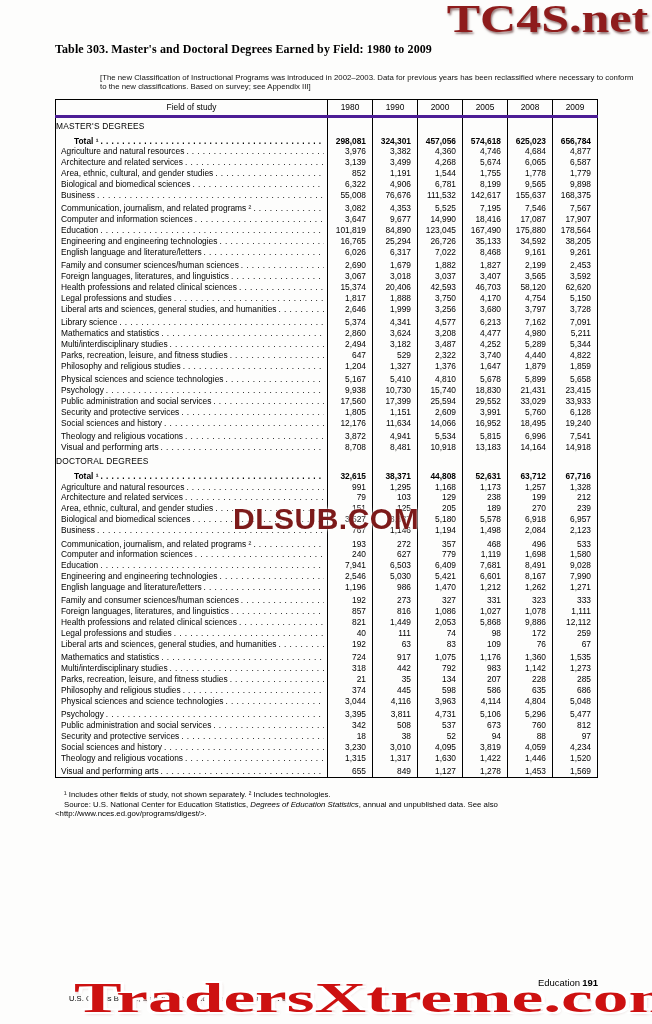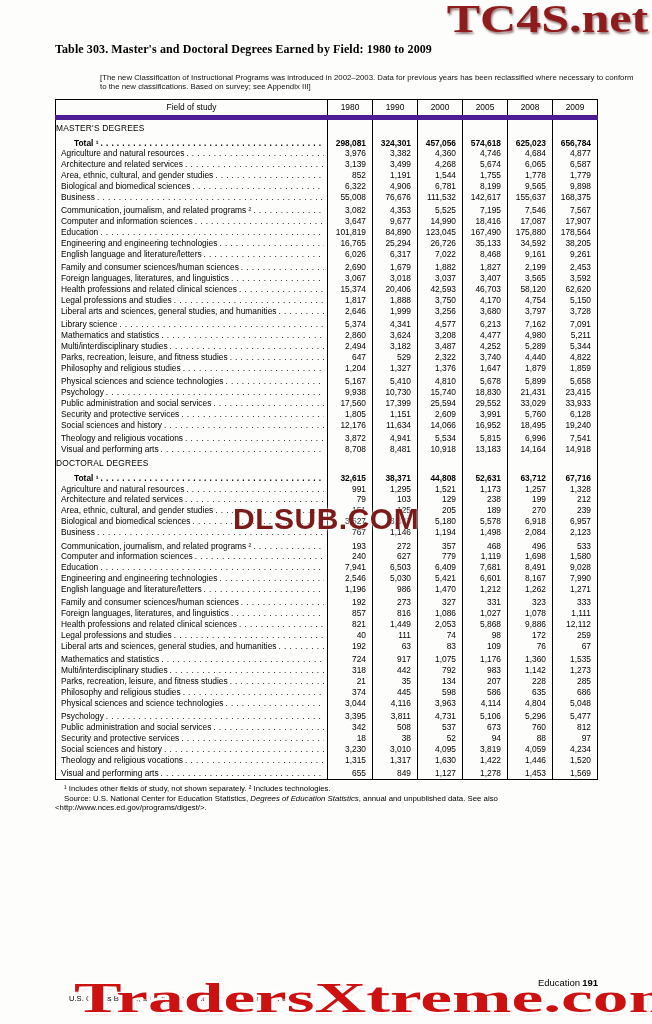--- a/index.html
+++ b/index.html
@@ -12,40 +12,40 @@
   .title{
     font-family:"Liberation Serif",serif;font-weight:bold;font-size:12px;
     margin-bottom:16px;letter-spacing:0.1px;
   }
   .note{font-size:7.8px;line-height:9.4px;margin-bottom:7px;color:#111;width:535px;padding-left:45px;}
 
   table{border-collapse:collapse;width:542px;table-layout:fixed;border:1px solid #000;}
   col.c-field{width:272px;}
   col.c-yr{width:45px;}
   thead th{
-    border-bottom:5px solid #4c1d95;border-left:1px solid #000;
+    border-bottom:3px solid #4c1d95;border-left:1px solid #000;
     font-weight:normal;font-size:8.4px;height:15px;text-align:center;vertical-align:middle;padding:0;
   }
   thead th:first-child{border-left:none;}
   tbody td{border-left:1px solid #000;line-height:10.8px;font-size:8.4px;vertical-align:bottom;padding:0;}
   tbody td:first-child{border-left:none;}
   td.num{text-align:right;padding-right:6px;}
   td.field .wrap{display:flex;align-items:baseline;padding-left:5px;overflow:hidden;}
   .lbl{white-space:nowrap;}
   .lbl.indent{padding-left:13px;}
   .dots{flex:1;overflow:hidden;white-space:nowrap;margin-left:2px;margin-right:3px;}
   .dots::before{
     content:". . . . . . . . . . . . . . . . . . . . . . . . . . . . . . . . . . . . . . . . . . . . . . . . . . . . . . . . . . . . . . . . . . . . . . . . . . . . . . . . . . . . . . . . . . . . . . . . . . . .";
     letter-spacing:0.4px;
   }
   tr.total{font-weight:bold;}
   tr.group-start td{padding-top:3px;}
   td.section{text-align:left;padding:3px 0 1px;font-size:8.4px;letter-spacing:0.2px;}
 
-  .footnotes{margin-top:4px;font-size:7.8px;line-height:9.6px;width:535px;}
+  .footnotes{margin-top:12px;font-size:7.8px;line-height:9.6px;width:535px;}
   .fn{text-indent:9px;}
   .src{text-indent:9px;}
   .it{font-style:italic;}
 
   .pgfoot-right{position:absolute;right:54px;top:977px;font-size:9.5px;z-index:1;}
   .pgfoot-right .pgnum{font-weight:bold;margin-left:2px;}
   .pgfoot-left{position:absolute;left:69px;top:994px;font-size:7.6px;z-index:1;}
 
   .wm{position:absolute;font-weight:bold;z-index:5;white-space:nowrap;pointer-events:none;}
   .wm-top{
@@ -520,21 +520,21 @@
         </tr>
         <tr>
           <td class="field">
             <div class="wrap">
               <span class="lbl">Agriculture and natural resources</span>
               <span class="dots"></span>
             </div>
           </td>
           <td class="num">991</td>
           <td class="num">1,295</td>
-          <td class="num">1,521</td>
+          <td class="num">1,168</td>
           <td class="num">1,173</td>
           <td class="num">1,257</td>
           <td class="num">1,328</td>
         </tr>
         <tr>
           <td class="field">
             <div class="wrap">
               <span class="lbl">Architecture and related services</span>
               <span class="dots"></span>
             </div>

